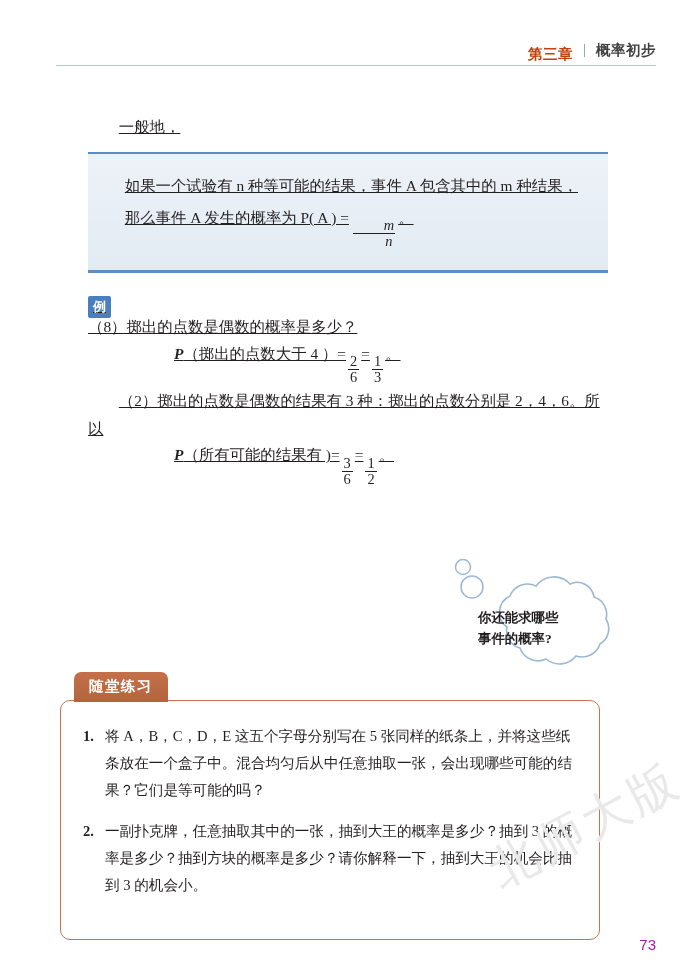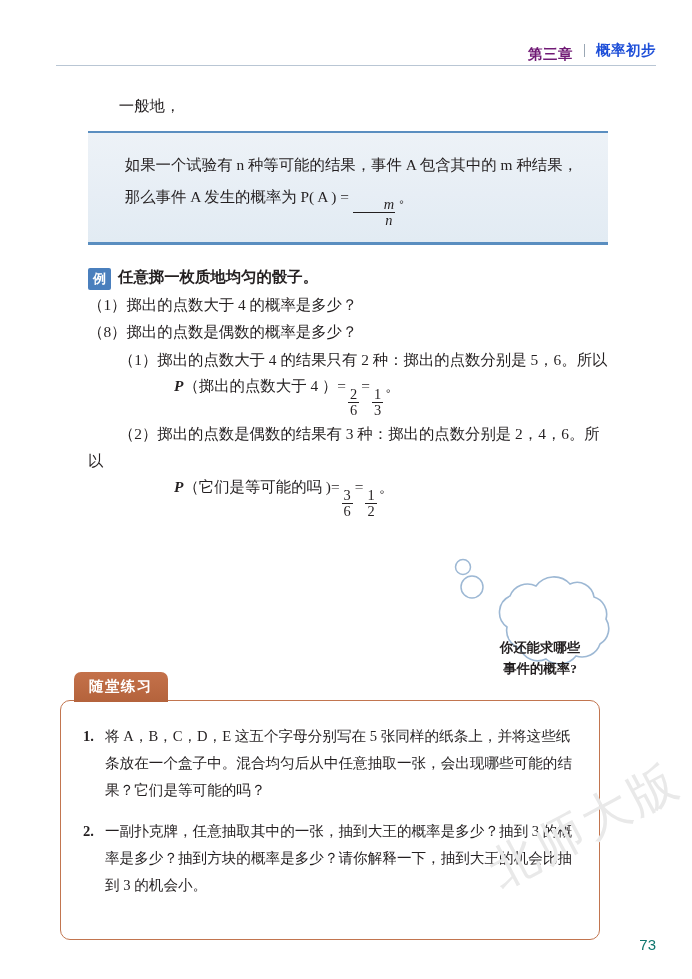--- a/index.html
+++ b/index.html
@@ -29,68 +29,69 @@
     align-items: center;
     justify-content: flex-end;
     gap: 11px;
     height: 24px;
   }
   .chapter-no {
     font-family: "Liberation Sans", "DejaVu Sans", sans-serif;
     font-weight: bold;
     font-size: 14.5px;
     letter-spacing: 0.5px;
-    color: #701a75;
+    color: #c2410c;
     margin-top: 8px;
   }
   .header-sep {
     display: inline-block;
     width: 1px;
     height: 13px;
     background: #9aa7b4;
   }
   .chapter-title {
     font-family: "Liberation Sans", "DejaVu Sans", sans-serif;
     font-weight: bold;
     font-size: 14.5px;
     letter-spacing: 0.5px;
-    color: #1d4ed8;
+    color: #404040;
   }
   .header-rule {
     position: absolute;
     left: 0;
     right: 0;
     top: 27px;
     height: 1px;
     background: #b9c6d4;
   }
 
   
   .content {
     position: absolute;
     left: 88px;
-    top: 92px;
+    top: 113px;
     width: 520px;
     font-size: 15.4px;
     line-height: 1.78;
+    text-decoration: underline;
   }
   .lead {
     margin: 0 0 12px 0;
     text-indent: 2em;
   }
   p { margin: 0; }
 
   
   .def-box {
     position: relative;
     margin: 6px 0 16px 0;
     background: linear-gradient(180deg,#edf2f7 0%, #e7eef5 55%, #e2ebf3 100%);
     border-top: 2px solid #5a8ec0;
     border-bottom: 3px solid #5a8ec0;
-    padding: 16px 14px 14px 6px;
+    padding: 16px 14px 21px 6px;
     box-sizing: border-box;
   }
   .def-box p {
     text-indent: 2em;
     margin: 0;
     line-height: 2.05;
   }
 
   
   .example-head {
@@ -140,26 +141,25 @@
     left: 440px;
     top: 548px;
     width: 200px;
     height: 150px;
   }
   .cloud-text {
     position: absolute;
     left: 38px;
     top: 60px;
     width: 124px;
-    text-align: center;
+    text-align: left;
     font-size: 13.4px;
     line-height: 1.55;
     color: #231f20;
     font-weight: bold;
-    margin-top: 30px;
   }
 
   
   .practice {
     position: absolute;
     left: 60px;
     top: 672px;
     width: 540px;
   }
   .practice-tab {
@@ -238,21 +238,21 @@
     transform-origin: left top;
     user-select: none;
     z-index: 0;
   }
   .folio {
     position: absolute;
     right: 36px;
     bottom: 26px;
     font-family: "Liberation Sans", "DejaVu Sans", sans-serif;
     font-size: 15px;
-    color: #0f766e;
+    color: #a21caf;
     margin-top: 32px;
   }
 </style>
 </head>
 <body>
 
 <div class="page-header">
   <div class="header-inner">
     <span class="chapter-no">第三章</span>
     <span class="header-sep"></span>
@@ -270,43 +270,40 @@
     <p>
       <span>那么事件 A 发生的概率为 P( A ) =</span><span class="frac">
           <span class="num ital">m</span>
           <span class="den ital">n</span>
         </span><span>。</span>
     </p>
   </div>
 
   <div class="example-head">
     <span class="badge-li">例</span>
-    <span class="example-title">任意掷一枚质地均匀的骰子。</span>
-  </div>
-
-  <p class="q-line">（1）掷出的点数大于 4 的概率是多少？</p>
+  </div>
+
   <p class="q-line">（8）掷出的点数是偶数的概率是多少？</p>
 
 
-  <p class="indent1">（1）掷出的点数大于 4 的结果只有 2 种：掷出的点数分别是 5，6。所以</p>
 
   <p class="math-line">
     <span class="ital" style="font-weight:bold">P</span><span>（掷出的点数大于 4 ）=</span><span class="frac">
         <span class="num">2</span>
         <span class="den">6</span>
       </span><span>=</span><span class="frac">
         <span class="num">1</span>
         <span class="den">3</span>
       </span><span>。</span>
   </p>
 
   <p class="indent1">（2）掷出的点数是偶数的结果有 3 种：掷出的点数分别是 2，4，6。所以</p>
 
   <p class="math-line">
-    <span class="ital" style="font-weight:bold">P</span><span>（它们是等可能的吗 )=</span><span class="frac">
+    <span class="ital" style="font-weight:bold">P</span><span>（所有可能的结果有 )=</span><span class="frac">
         <span class="num">3</span>
         <span class="den">6</span>
       </span><span>=</span><span class="frac">
         <span class="num">1</span>
         <span class="den">2</span>
       </span><span>。</span>
   </p>
 
 </div>
 

